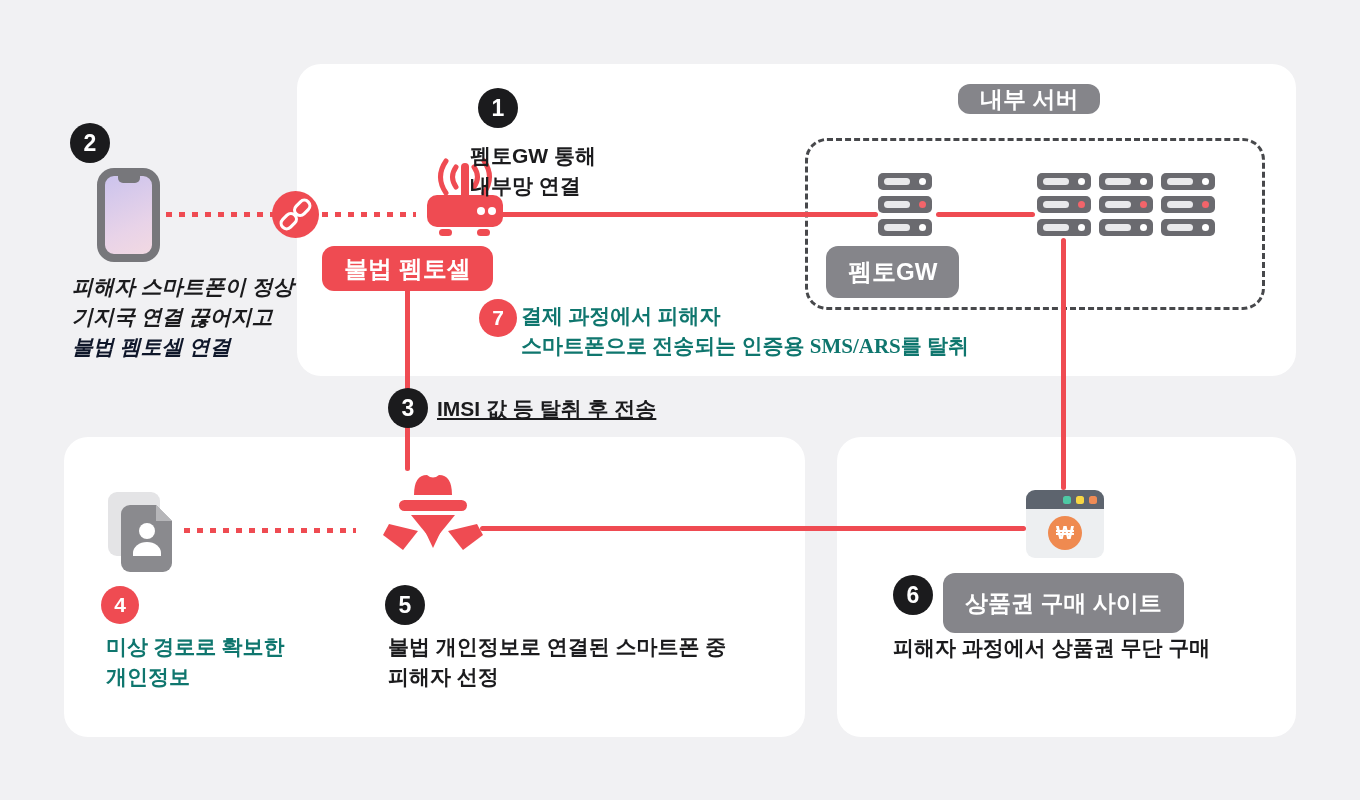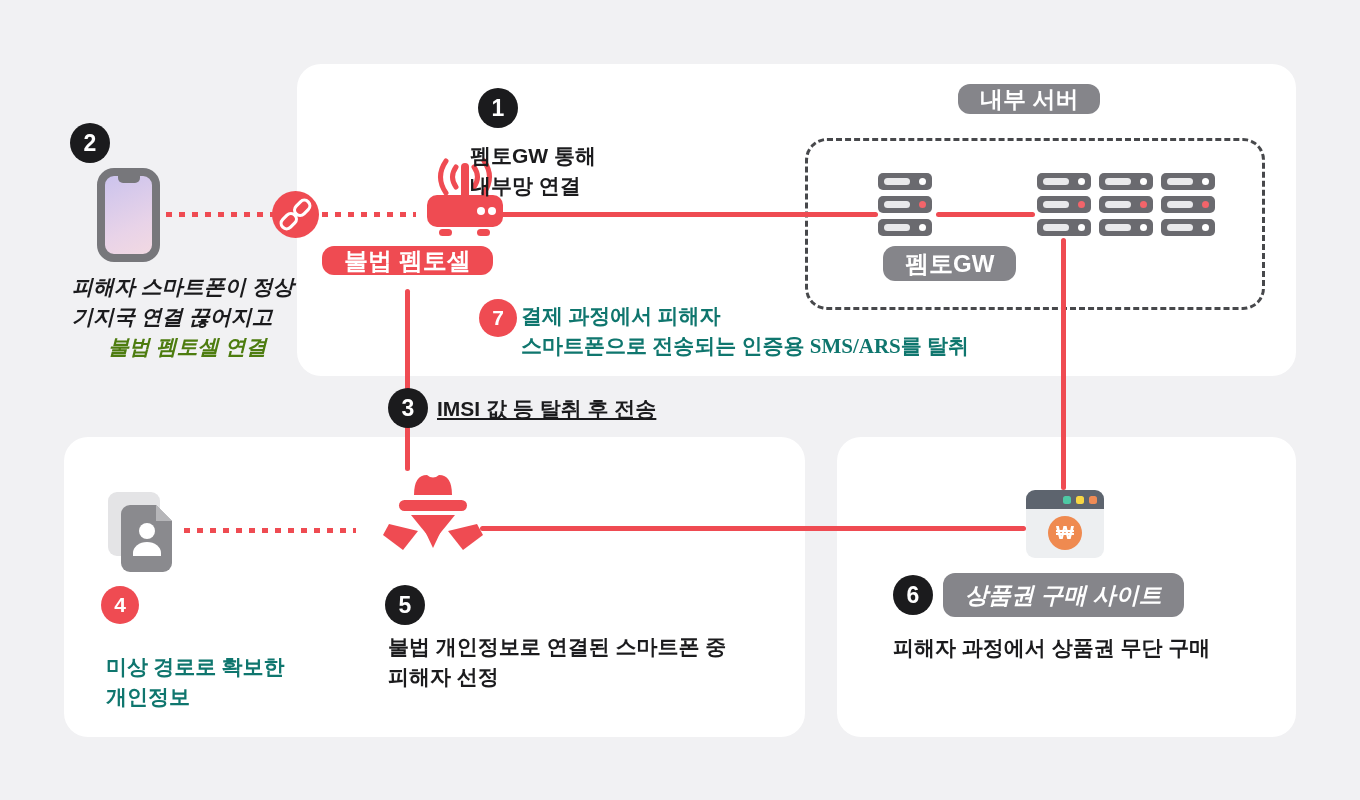--- a/index.html
+++ b/index.html
@@ -12,21 +12,21 @@
   .dashedbox{position:absolute;left:805px;top:138px;width:460px;height:172px;border:3px dashed #47484b;border-radius:22px;box-sizing:border-box;}
   .badge{position:absolute;display:flex;align-items:center;justify-content:center;color:#fff;font-weight:700;border-radius:12px;padding:0 22px;white-space:nowrap;}
   .badge.red{background:#ef4b52;}
   .badge.gray{background:#85858a;}
   .numcircle{position:absolute;width:40px;height:40px;border-radius:50%;color:#fff;display:flex;align-items:center;justify-content:center;font-weight:700;font-size:23px;}
   .numcircle.black{background:#1b1b1d;}
   .numcircle.redc{background:#ef4b52;width:38px;height:38px;font-size:21px;}
   .txt{position:absolute;font-size:21px;line-height:30px;font-weight:600;color:#1b1b1d;white-space:nowrap;}
   .txt.red{color:#0f766e;font-family:Liberation Serif, serif;}
   .txt span{display:block;}
-  .txt .redline{color:#4d7c0f;margin-left:36px;}
+  .txt .redline{color:#0f172a;}
   .rack{position:absolute;width:54px;display:flex;flex-direction:column;gap:6px;}
   .rrow{height:17px;background:#6a6a6f;border-radius:5px;position:relative;}
   .rrow::before{content:"";position:absolute;left:6px;top:5px;width:26px;height:7px;border-radius:4px;background:#e9e9eb;}
   .rrow::after{content:"";position:absolute;right:6px;top:5px;width:7px;height:7px;border-radius:50%;background:#ffffff;}
   .rrow.mid::after{background:#f2646a;}
   .browser{position:absolute;left:1026px;top:490px;width:78px;height:68px;border-radius:9px;background:#edeff1;overflow:hidden;}
   .browser-head{height:19px;background:#5d646e;display:flex;align-items:center;justify-content:flex-end;gap:5px;padding-right:7px;}
   .bdot{width:8px;height:8px;border-radius:2.5px;display:block;}
   .won{position:absolute;left:22px;top:26px;width:34px;height:34px;border-radius:50%;background:#ef8a50;color:#fff;display:flex;align-items:center;justify-content:center;font-size:19px;font-weight:700;}
   .phone{position:absolute;left:97px;top:168px;width:63px;height:94px;border:8px solid #77777b;border-radius:17px;background:linear-gradient(155deg,#cbc3ed,#e8d3e8 65%,#f2d9e2);box-sizing:border-box;}
@@ -123,24 +123,24 @@
     <div class="browser-head">
       <span class="bdot" style="background:#4ec9a4"></span>
       <span class="bdot" style="background:#f7d643"></span>
       <span class="bdot" style="background:#ef8b55"></span>
     </div>
     <div class="won">
       <span>₩</span>
     </div>
   </div>
 
-  <div class="badge red" style="left:322px;top:246px;height:29px;font-size:24px;">불법 펨토셀</div>
+  <div class="badge red" style="left:322px;top:246px;height:45px;font-size:24px;">불법 펨토셀</div>
   <div class="badge gray" style="left:958px;top:84px;height:30px;font-size:23px;">내부 서버</div>
-  <div class="badge gray" style="left:883px;top:246px;height:35px;font-size:24px;">펨토GW</div>
-  <div class="badge gray" style="left:943px;top:573px;height:44px;font-size:23px;font-style:italic;">상품권 구매 사이트</div>
+  <div class="badge gray" style="left:826px;top:246px;height:52px;font-size:24px;">펨토GW</div>
+  <div class="badge gray" style="left:943px;top:573px;height:60px;font-size:23px;">상품권 구매 사이트</div>
 
   <div class="numcircle black" style="left:478px;top:88px;">1</div>
   <div class="numcircle black" style="left:70px;top:123px;">2</div>
   <div class="numcircle black" style="left:388px;top:388px;">3</div>
   <div class="numcircle redc" style="left:101px;top:586px;">4</div>
   <div class="numcircle black" style="left:385px;top:585px;">5</div>
   <div class="numcircle black" style="left:893px;top:575px;">6</div>
   <div class="numcircle redc" style="left:479px;top:299px;">7</div>
 
   <div class="txt" style="left:470px;top:141px;">
@@ -151,21 +151,21 @@
   <div class="txt" style="left:72px;top:272px;font-style:italic;">
     <span>피해자 스마트폰이 정상</span>
     <span>기지국 연결 끊어지고</span>
     <span class="redline">불법 펨토셀 연결</span>
   </div>
 
   <div class="txt" style="left:437px;top:394px;text-decoration:underline;">
     <span>IMSI 값 등 탈취 후 전송</span>
   </div>
 
-  <div class="txt red" style="left:106px;top:632px;margin-top:20px;">
+  <div class="txt red" style="left:106px;top:632px;">
     <span>미상 경로로 확보한</span>
     <span>개인정보</span>
   </div>
 
   <div class="txt" style="left:388px;top:632px;">
     <span>불법 개인정보로 연결된 스마트폰 중</span>
     <span>피해자 선정</span>
   </div>
 
   <div class="txt" style="left:893px;top:633px;">

